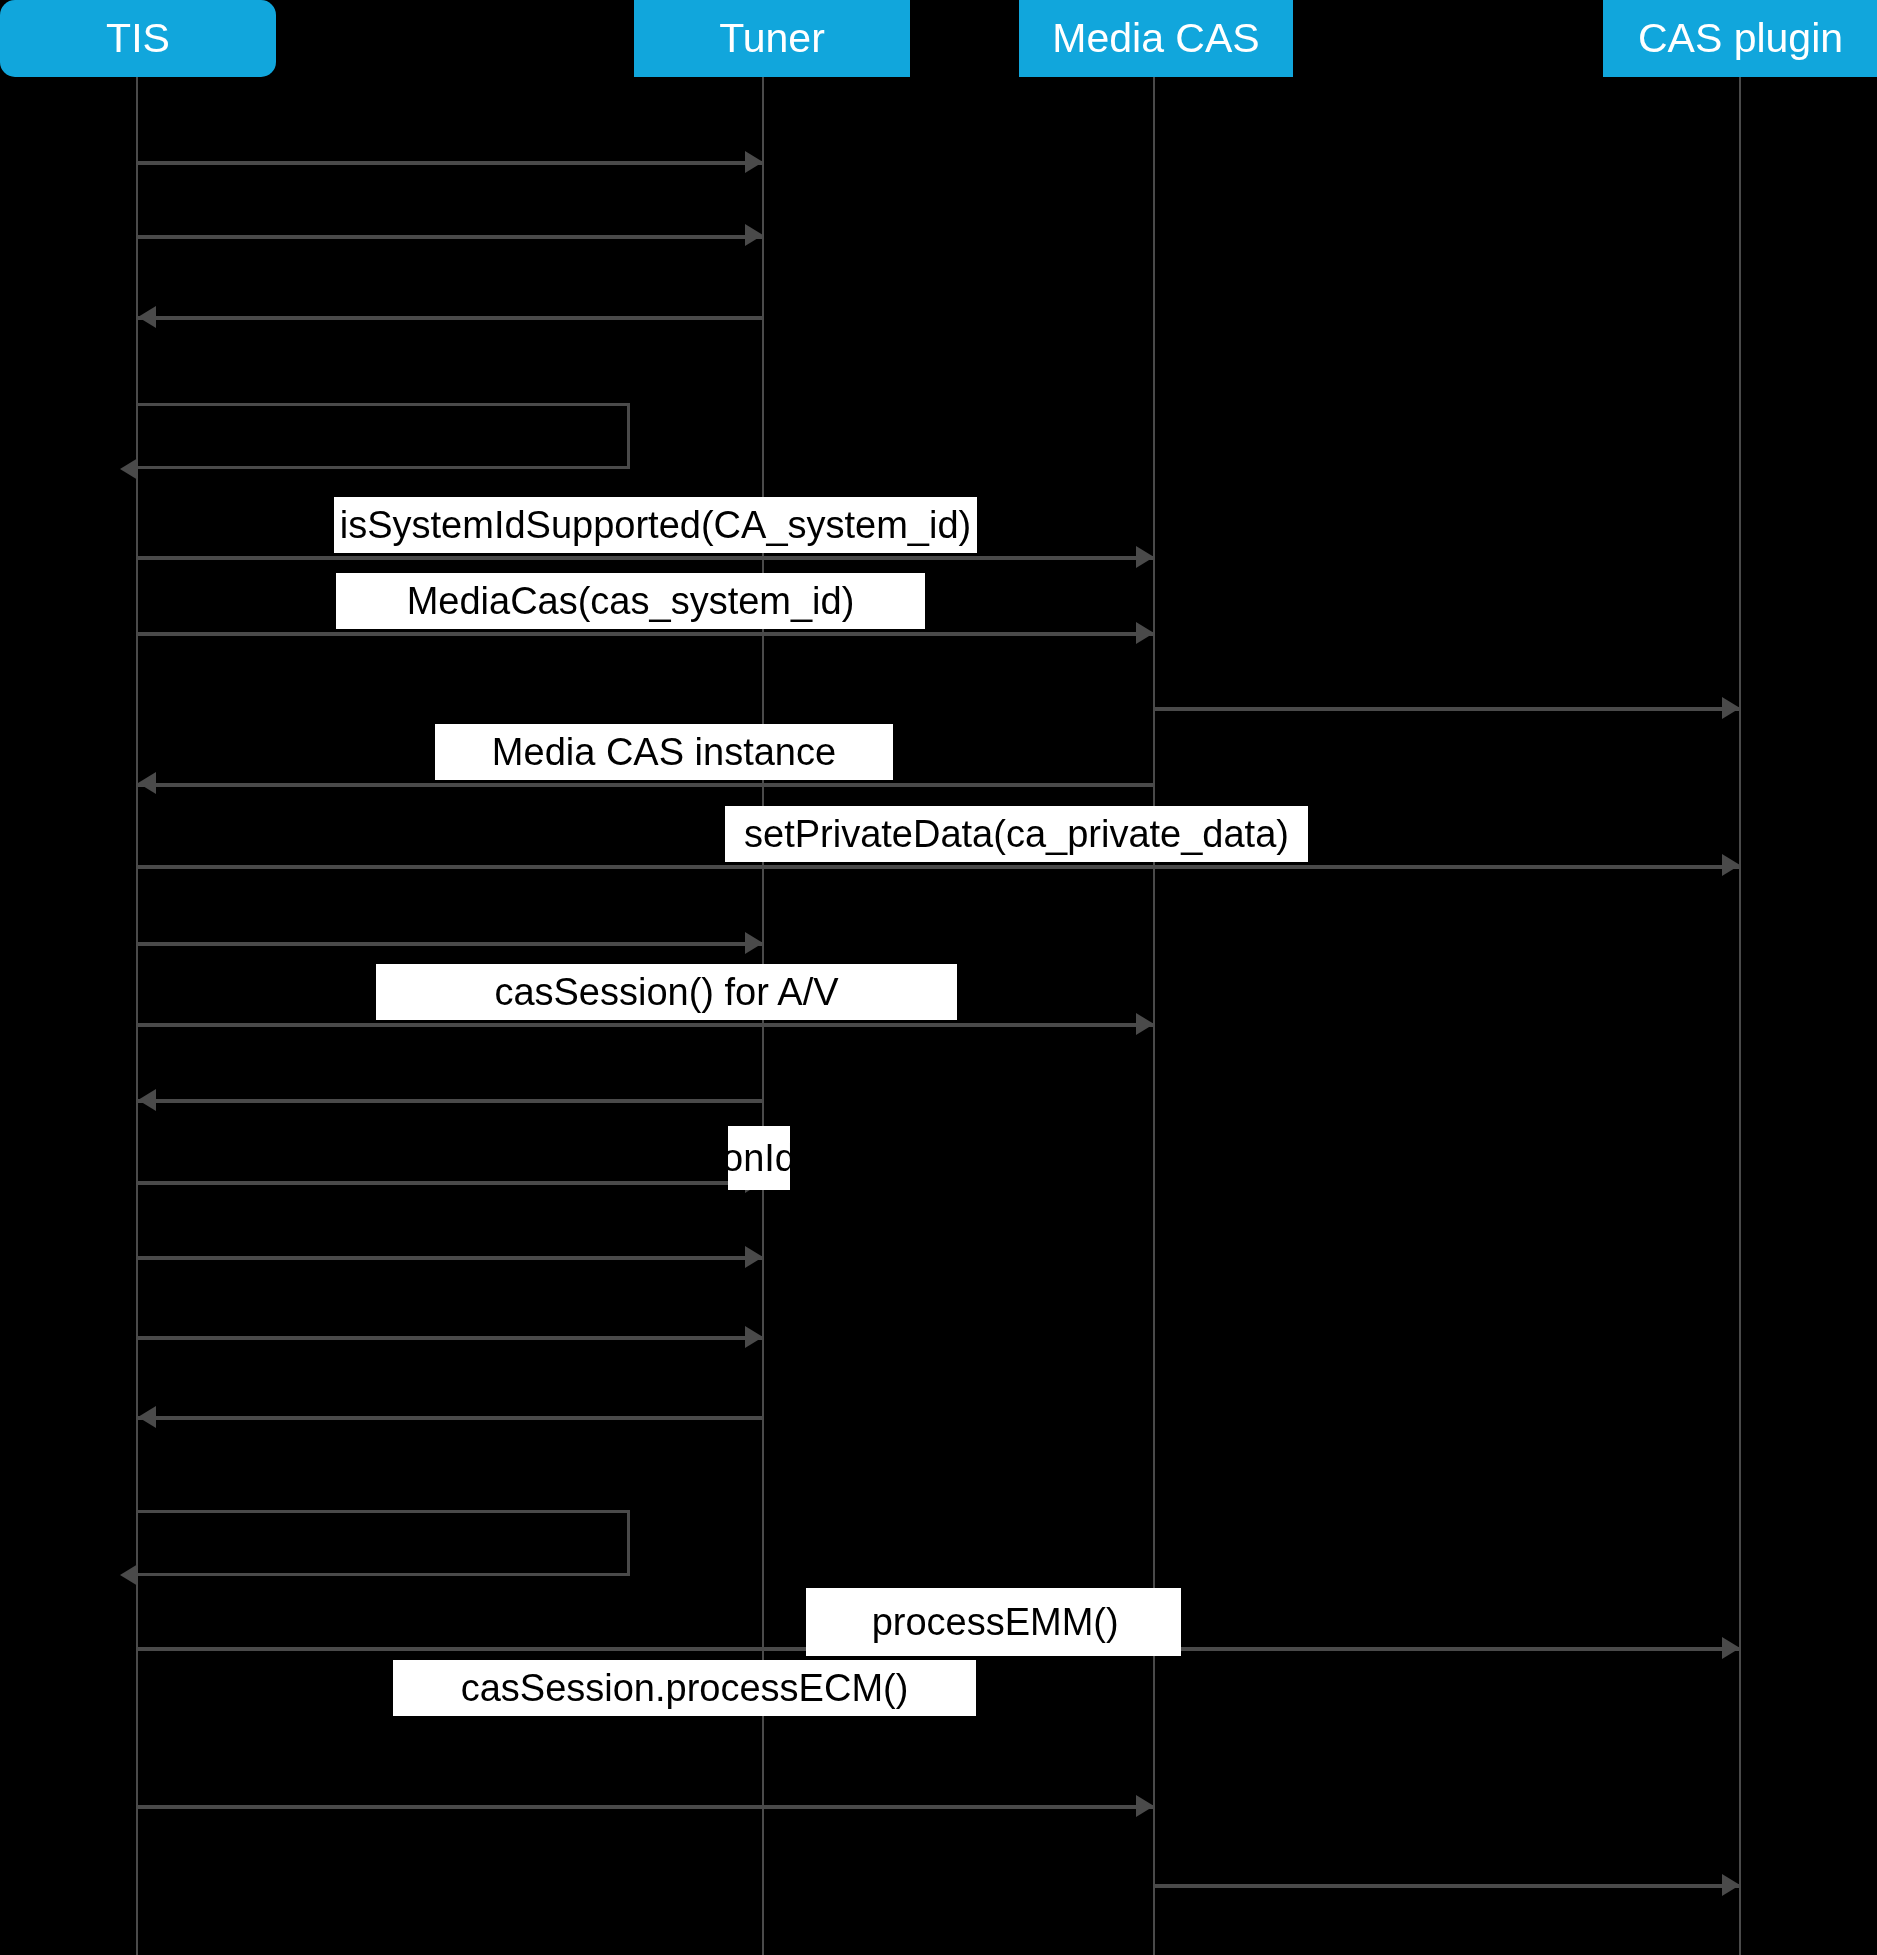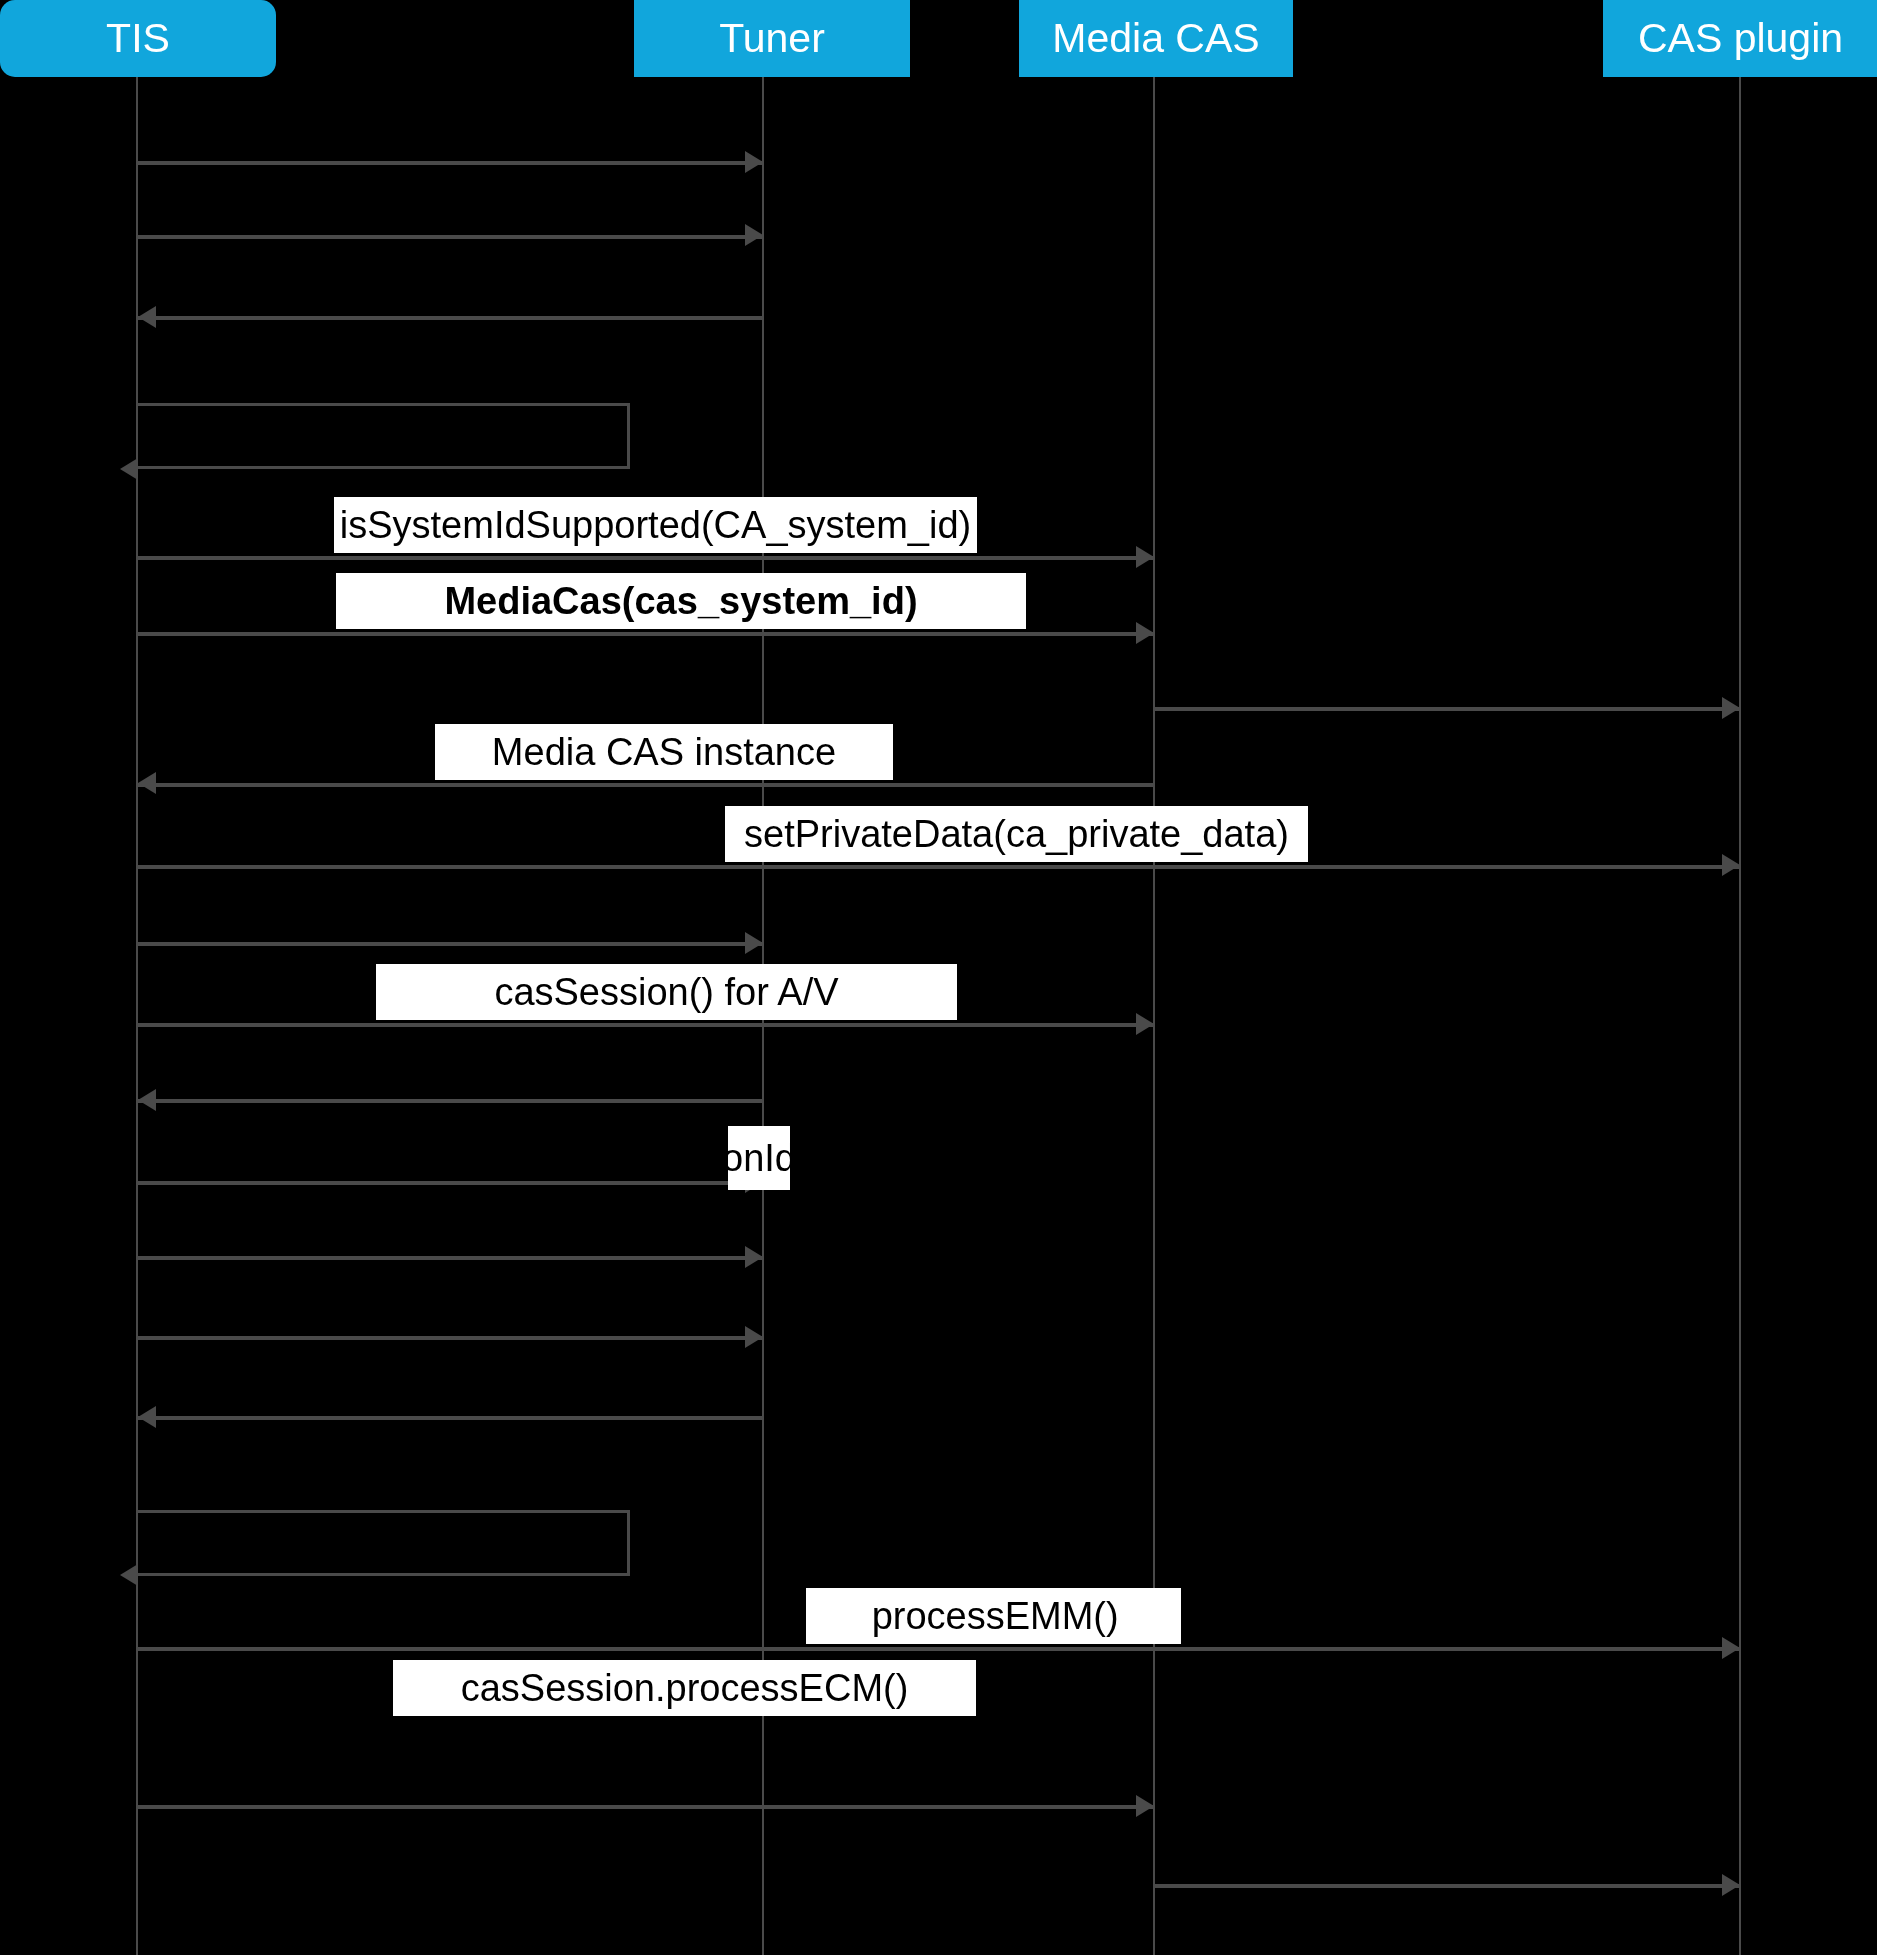--- a/index.html
+++ b/index.html
@@ -86,21 +86,21 @@
       <div class="arrowhead arrow-right" style="left: 745px; top: 224px;"></div>
       <div class="msgline" style="left: 138px; top: 316px; width: 626px;"></div>
       <div class="arrowhead arrow-left" style="left: 138px; top: 306px;"></div>
       <div class="selfloop" style="left: 138px; top: 403px; width: 492px; height: 66px;"></div>
       <div class="arrowhead arrow-left" style="left: 120px; top: 458px;"></div>
       <div class="msgline" style="left: 138px; top: 556px; width: 1017px;"></div>
       <div class="arrowhead arrow-right" style="left: 1136px; top: 546px;"></div>
       <div class="label" style="left: 334px; top: 497px; width: 643px; height: 56px; text-align: right;">isSystemIdSupported(CA_system_id)</div>
       <div class="msgline" style="left: 138px; top: 632px; width: 1017px;"></div>
       <div class="arrowhead arrow-right" style="left: 1136px; top: 622px;"></div>
-      <div class="label" style="left: 336px; top: 573px; width: 690px; height: 56px; font-weight: bold;">MediaCas(cas_system_id)</div>
+      <div class="label" style="left: 336px; top: 573px; width: 589px; height: 56px;">MediaCas(cas_system_id)</div>
       <div class="msgline" style="left: 1154px; top: 707px; width: 586px;"></div>
       <div class="arrowhead arrow-right" style="left: 1722px; top: 697px;"></div>
       <div class="msgline" style="left: 138px; top: 783px; width: 1017px;"></div>
       <div class="arrowhead arrow-left" style="left: 138px; top: 772px;"></div>
       <div class="label" style="left: 435px; top: 724px; width: 458px; height: 56px;">Media CAS instance</div>
       <div class="msgline" style="left: 138px; top: 865px; width: 1603px;"></div>
       <div class="arrowhead arrow-right" style="left: 1722px; top: 854px;"></div>
       <div class="label" style="left: 725px; top: 806px; width: 583px; height: 56px;">setPrivateData(ca_private_data)</div>
       <div class="msgline" style="left: 138px; top: 942px; width: 626px;"></div>
       <div class="arrowhead arrow-right" style="left: 745px; top: 932px;"></div>
@@ -115,21 +115,21 @@
       <div class="msgline" style="left: 138px; top: 1256px; width: 626px;"></div>
       <div class="arrowhead arrow-right" style="left: 745px; top: 1246px;"></div>
       <div class="msgline" style="left: 138px; top: 1336px; width: 626px;"></div>
       <div class="arrowhead arrow-right" style="left: 745px; top: 1326px;"></div>
       <div class="msgline" style="left: 138px; top: 1416px; width: 626px;"></div>
       <div class="arrowhead arrow-left" style="left: 138px; top: 1406px;"></div>
       <div class="selfloop" style="left: 138px; top: 1510px; width: 492px; height: 66px;"></div>
       <div class="arrowhead arrow-left" style="left: 120px; top: 1564px;"></div>
       <div class="msgline" style="left: 138px; top: 1647px; width: 1603px;"></div>
       <div class="arrowhead arrow-right" style="left: 1722px; top: 1637px;"></div>
-      <div class="label" style="left: 806px; top: 1588px; width: 375px; height: 56px; padding-left: 8px;">processEMM()</div>
+      <div class="label" style="left: 806px; top: 1588px; width: 375px; height: 68px; padding-left: 8px;">processEMM()</div>
       <div class="msgline" style="left: 138px; top: 1805px; width: 1017px;"></div>
       <div class="arrowhead arrow-right" style="left: 1136px; top: 1795px;"></div>
       <div class="label" style="left: 393px; top: 1660px; width: 583px; height: 56px;">casSession.processECM()</div>
       <div class="msgline" style="left: 1154px; top: 1884px; width: 586px;"></div>
       <div class="arrowhead arrow-right" style="left: 1722px; top: 1874px;"></div>
     </div>
   <div id="heads">
       <div class="pbox" style="left: 0px; top: 0px; width: 276px; height: 77px; border-radius: 15px;">
         <span>TIS</span>
       </div>

